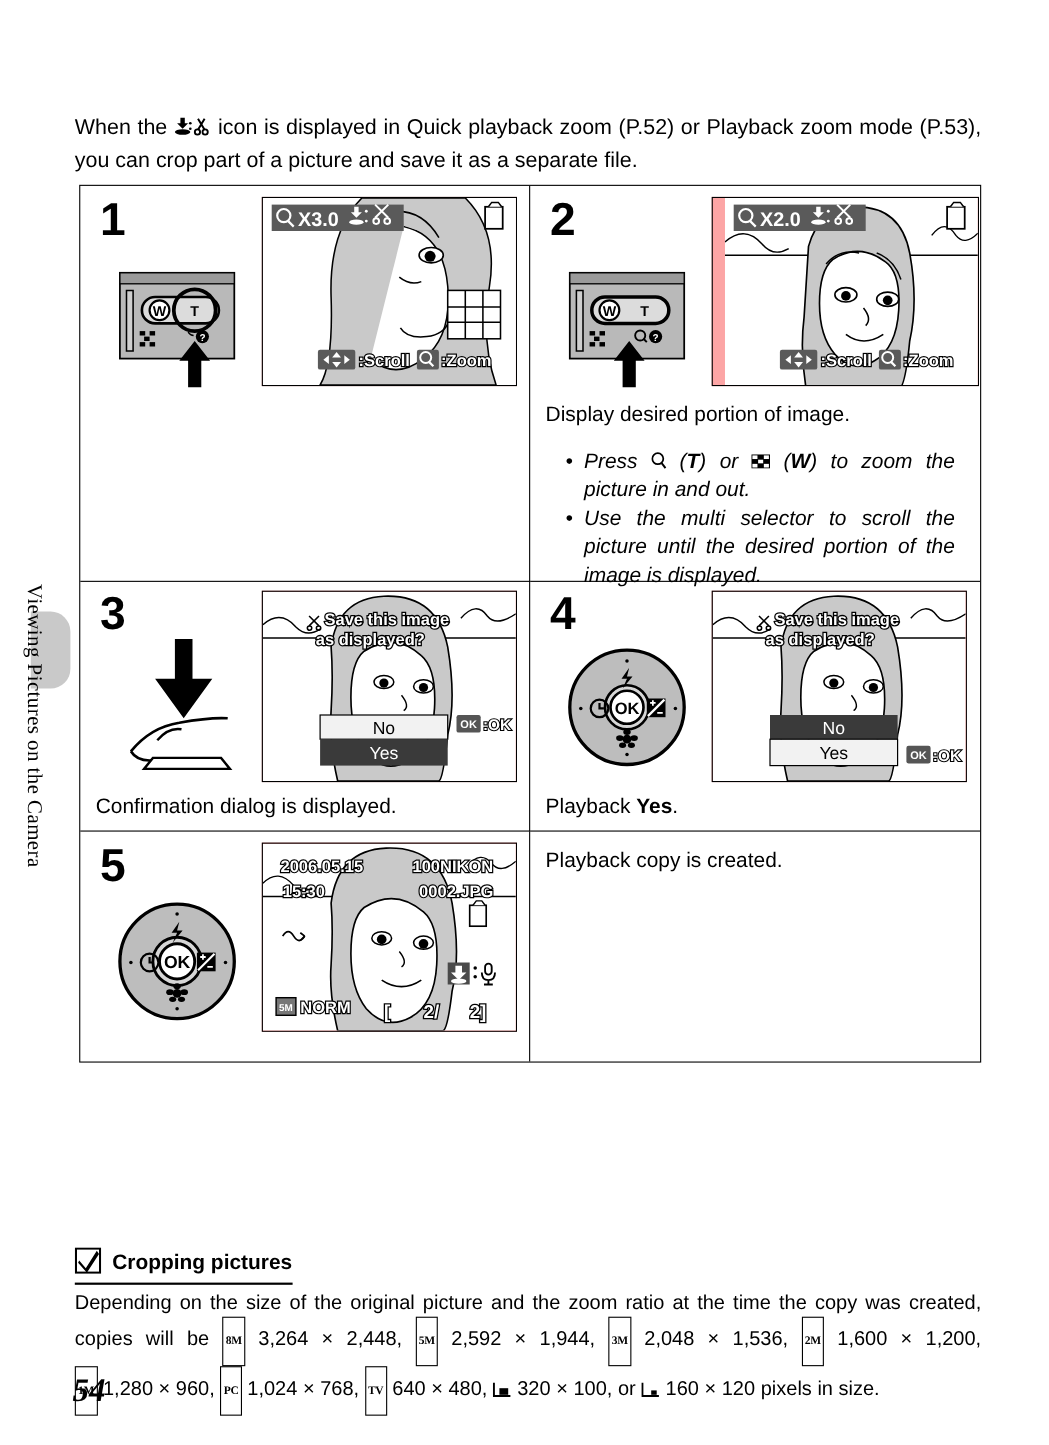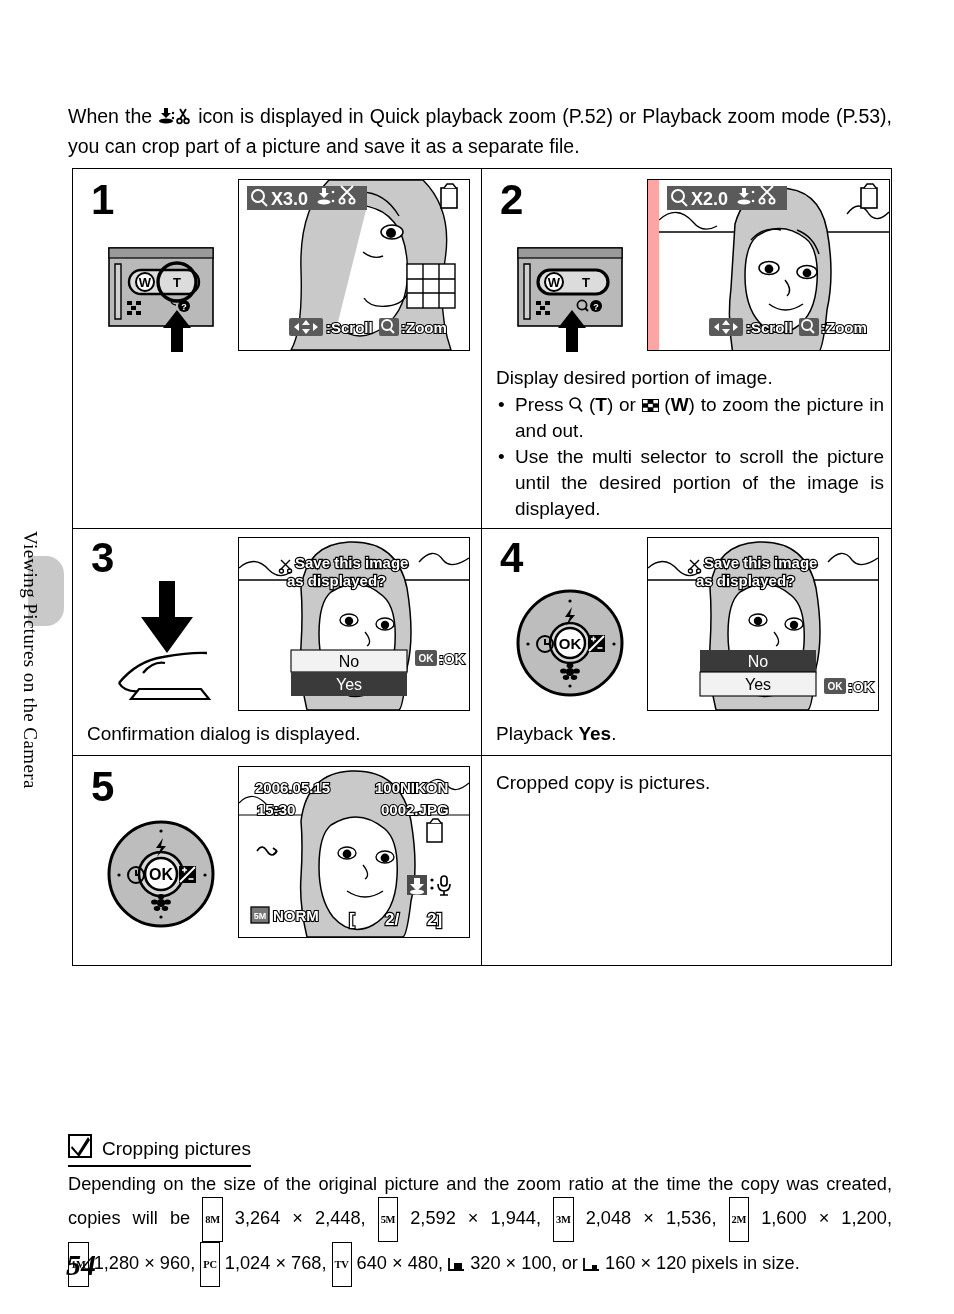--- a/index.html
+++ b/index.html
@@ -42,35 +42,35 @@
   .c2{left:50%;top:0;width:50%;height:45.2%;border-bottom:1.6px solid #000;}
   .c3{left:0;top:45.2%;width:50%;height:28.6%;border-right:1.6px solid #000;border-bottom:1.6px solid #000;}
   .c4{left:50%;top:45.2%;width:50%;height:28.6%;border-bottom:1.6px solid #000;}
   .c5{left:0;top:73.8%;width:50%;height:26.2%;border-right:1.6px solid #000;}
   .c6{left:50%;top:73.8%;width:50%;height:26.2%;}
 
   .stepnum{position:absolute;font-size:42px;font-weight:bold;
            font-family:"Liberation Sans",sans-serif;line-height:1;}
   .captxt{position:absolute;font-size:19px;line-height:26px;}
   .captxt .lead{display:block;margin-bottom:1px;}
-  .bullets{margin:0;padding:0;list-style:none;}
+  .bullets{margin:16px;padding:0;list-style:none;font-style:italic;}
   .bullets li{position:relative;padding-left:19px;text-align:justify;}
   .bullets li:before{content:"\2022";position:absolute;left:2px;top:0;}
 
   
   .lcd{position:absolute;border:1.8px solid #000;background:#fca5a5;overflow:hidden;}
   .lcd svg{display:block;}
 
   
   .rocker{position:absolute;}
 
   
   .note-head{
     position:absolute;left:68px;top:1134px;
-    font-size:19px;font-weight:normal;border-bottom:2px solid #000;
+    font-size:19px;font-weight:bold;border-bottom:2px solid #000;
     padding-bottom:2px;display:flex;align-items:center;gap:10px;
   }
   .note-body{
     position:absolute;left:68px;top:1172px;width:824px;
     font-size:18.2px;line-height:25px;text-align:justify;
   }
   .badge{
     display:inline-block;border:1.4px solid #000;
     font-size:10.5px;font-weight:bold;line-height:11px;
     padding:16px 2px;vertical-align:1px;font-family:Liberation Serif, serif;
@@ -511,21 +511,21 @@
             <text x="22" y="14" font-size="15" font-weight="bold" fill="#fff" stroke="#000" stroke-width="2.2" paint-order="stroke" font-family="Liberation Sans, sans-serif">NORM</text>
           </g>
           <text x="110" y="158" font-size="17" font-weight="bold" fill="#fff" stroke="#000" stroke-width="2.4" paint-order="stroke" font-family="Liberation Sans, sans-serif">[</text>
           <text x="146" y="158" font-size="17" font-weight="bold" fill="#fff" stroke="#000" stroke-width="2.4" paint-order="stroke" font-family="Liberation Sans, sans-serif">2/</text>
           <text x="188" y="158" font-size="17" font-weight="bold" fill="#fff" stroke="#000" stroke-width="2.4" paint-order="stroke" font-family="Liberation Sans, sans-serif">2]</text>
         </svg>
       </div>
     </div>
 
     <div class="cell c6">
-      <div class="captxt" style="left:14px;top:14px;width:382px;">Cropped copy is pictures.</div>
+      <div class="captxt" style="left:14px;top:14px;width:382px;">Playback copy is created.</div>
     </div>
 
   </div>
 
   <div class="note-head">
     <span>
       <svg width="24" height="24" viewBox="0 0 24 24">
           <rect x="1" y="1" width="22" height="22" fill="#fff" stroke="#000" stroke-width="2"></rect>
           <path d="M4 12 l6 7 L20 3 l2 3 L11 23 L3 14z" fill="#000"></path>
         </svg>

